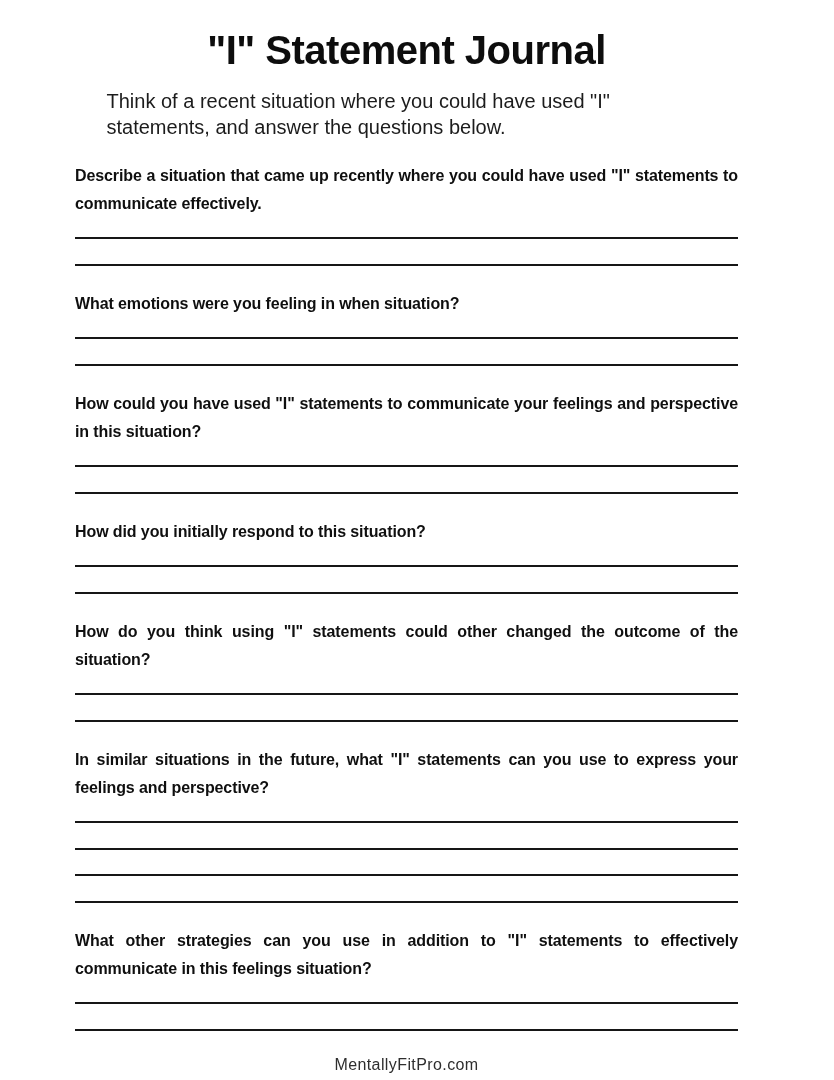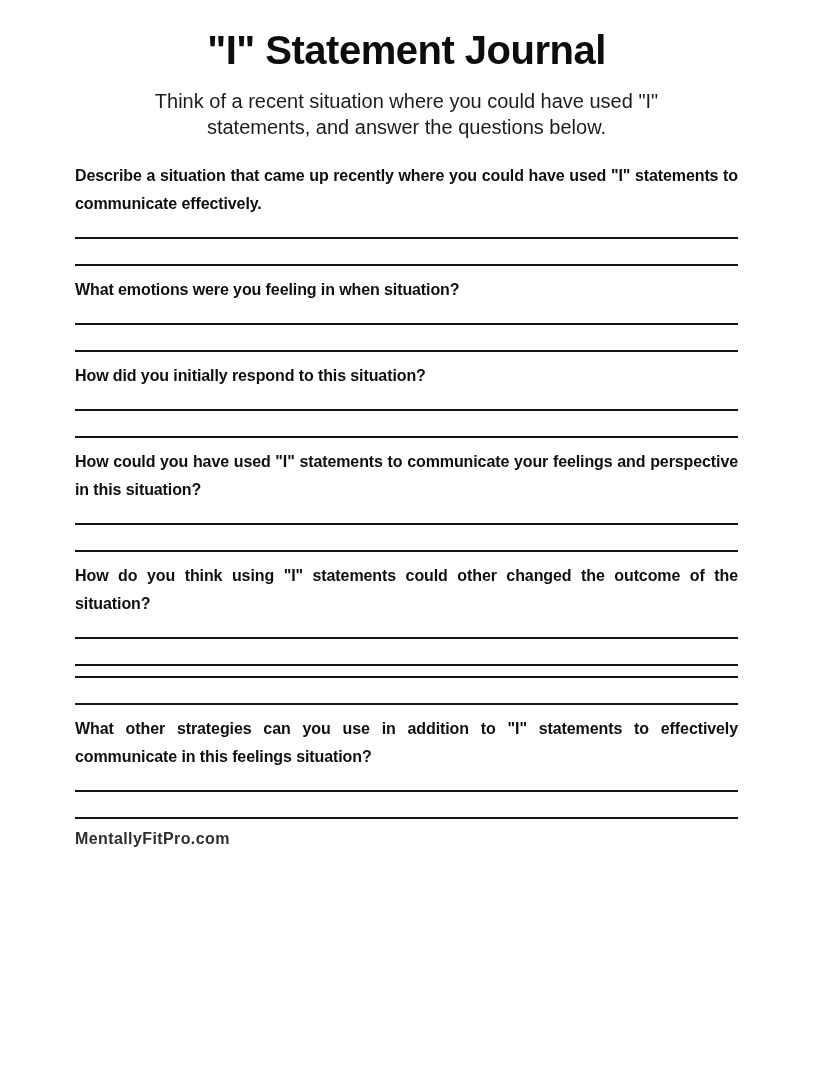--- a/index.html
+++ b/index.html
@@ -25,52 +25,53 @@
     text-align: center;
     font-size: 40px;
     line-height: 48px;
     font-weight: 800;
     letter-spacing: -0.5px;
     color: #0d0d0d;
   }
   .doc-subtitle {
     margin: 14px auto 0 auto;
     max-width: 600px;
-    text-align: center;
+    text-align: left;
     font-size: 20px;
     line-height: 26px;
     font-weight: 400;
     color: #1c1c1c;
   }
   .sections {
     margin-top: 22px;
   }
   .qa {
-    margin-bottom: 10px;
+    margin-bottom: 24px;
   }
   .question {
     font-size: 16px;
     line-height: 28px;
     font-weight: 700;
     letter-spacing: -0.1px;
     text-align: justify;
     color: #0f0f0f;
     margin-bottom: 19px;
   }
   .answer-line {
     border-top: 2.5px solid #161616;
   }
   .answer-line + .answer-line {
     margin-top: 25px;
   }
   .doc-footer {
     margin-top: 0;
+    text-align: center;
     font-size: 16px;
     line-height: 20px;
-    font-weight: 700;
+    font-weight: 400;
     letter-spacing: 0.4px;
     color: #2e2e2e;
   }
 </style>
 </head>
 <body>
 
 <div class="page">
   <div class="content">
 
@@ -86,37 +87,42 @@
         <div class="answer-line"></div>
       </section>
 
       <section class="qa">
         <p class="question">What emotions were you feeling in when situation?</p>
         <div class="answer-line"></div>
         <div class="answer-line"></div>
       </section>
 
       <section class="qa">
-        <p class="question">How did you initially respond to this situation?</p>
+        <p class="question">How could you have used "I" statements to communicate your feelings and perspective in this situation?</p>
         <div class="answer-line"></div>
         <div class="answer-line"></div>
       </section>
 
       <section class="qa">
-        <p class="question">How could you have used "I" statements to communicate your feelings and perspective in this situation?</p>
+        <p class="question">How did you initially respond to this situation?</p>
         <div class="answer-line"></div>
         <div class="answer-line"></div>
       </section>
 
       <section class="qa">
         <p class="question">How do you think using "I" statements could other changed the outcome of the situation?</p>
         <div class="answer-line"></div>
         <div class="answer-line"></div>
       </section>
 
+      <section class="qa">
+        <p class="question">In similar situations in the future, what "I" statements can you use to express your feelings and perspective?</p>
+        <div class="answer-line"></div>
+        <div class="answer-line"></div>
+      </section>
 
       <section class="qa">
         <div class="answer-line"></div>
         <div class="answer-line"></div>
       </section>
 
       <section class="qa">
         <p class="question">What other strategies can you use in addition to "I" statements to effectively communicate in this feelings situation?</p>
         <div class="answer-line"></div>
         <div class="answer-line"></div>

